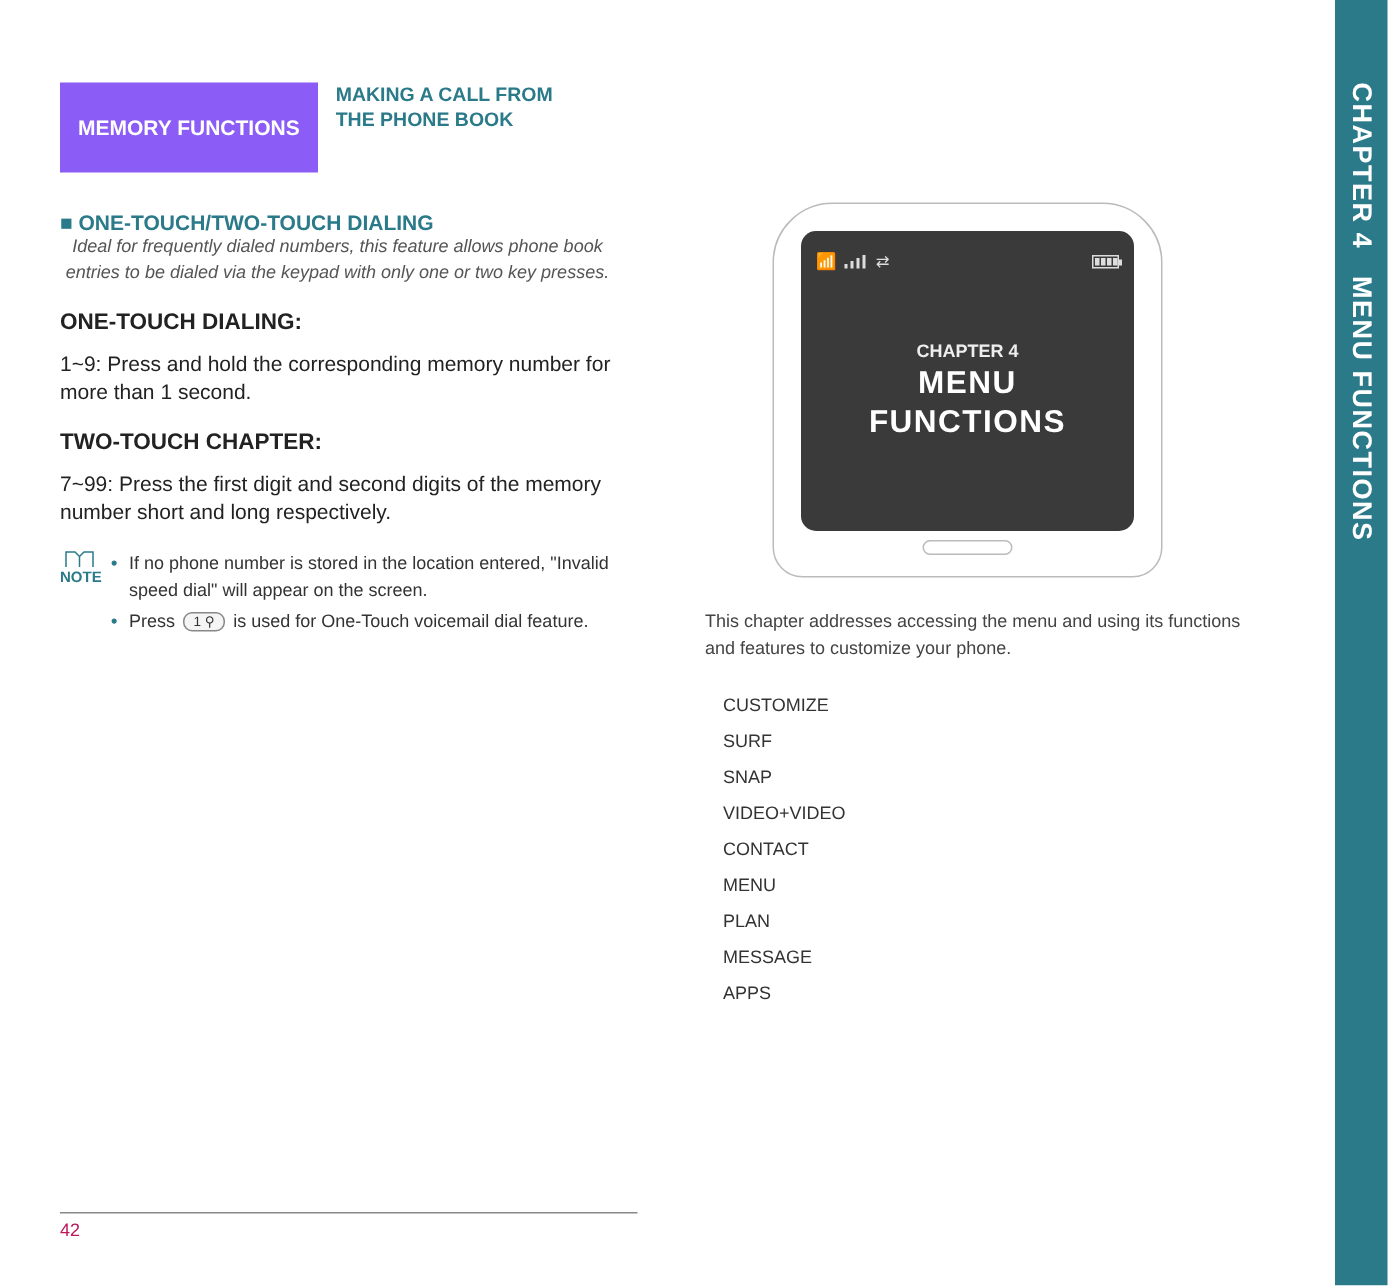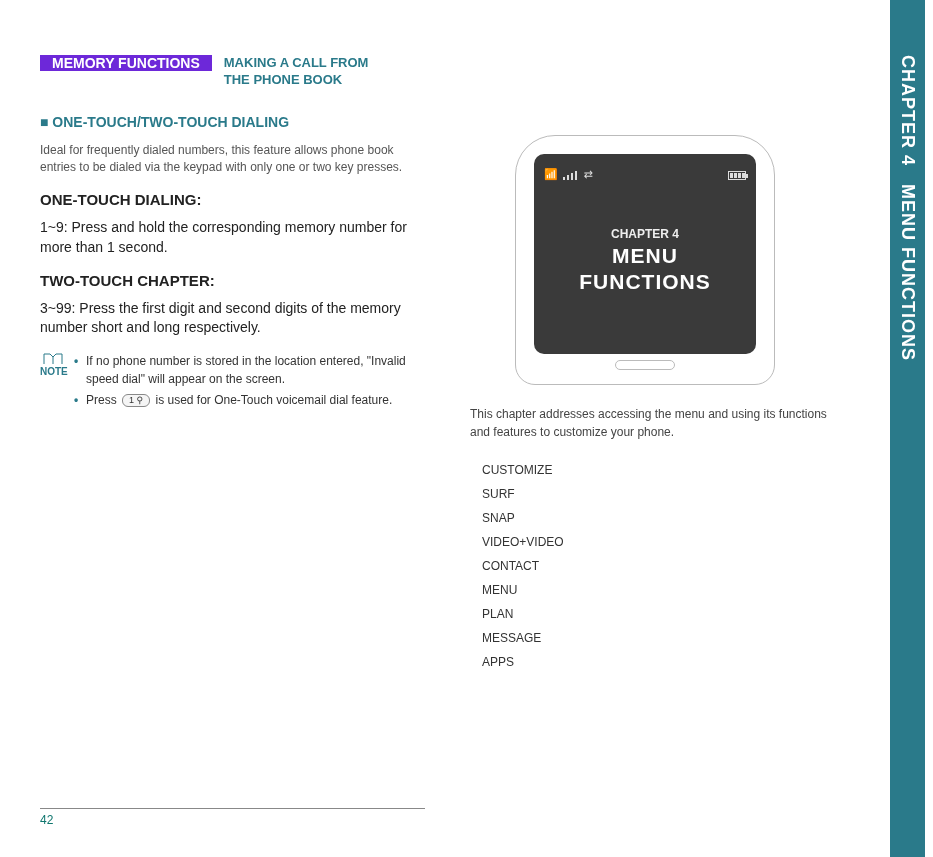--- a/index.html
+++ b/index.html
@@ -24,46 +24,48 @@
     font-weight: bold;
     display: flex;
     align-items: center;
     padding-top: 55px;
     font-size: 18px;
     letter-spacing: 1px;
   }
   .side-tab-ch { margin-bottom: 18px; }
   .header-row { display: flex; align-items: flex-start; margin-bottom: 25px; }
   .tab-label {
-    background: #6d28d9;
+    background: #8b5cf6;
     color: #fff;
     font-weight: bold;
     font-size: 14px;
-    padding: 0 12px;
+    padding: 22px 12px;
     white-space: nowrap;
   }
   .header-sub {
     margin-left: 12px;
     color: #2a7a8a;
     font-weight: bold;
     font-size: 13px;
     line-height: 1.3;
   }
   .sec-title {
     color: #2a7a8a;
     font-weight: bold;
     font-size: 14px;
-    margin-bottom: 12px;
+    margin-bottom: 0;
   }
   .sec-title::before { content: "■ "; color: #2a7a8a; }
   .intro {
+    font-style: italic;
     font-size: 12px;
     color: #555;
     line-height: 1.4;
     margin-bottom: 16px;
+    text-align: center;
   }
   .sub-head {
     font-weight: bold;
     font-size: 15px;
     color: #222;
     margin: 14px 0 10px 0;
   }
   .step {
     font-size: 14px;
     color: #222;
@@ -103,21 +105,21 @@
     vertical-align: middle;
     line-height: 1.2;
     margin: 0 2px;
     background: #f5f5f5;
   }
   .page-num {
     position: absolute;
     bottom: 30px;
     left: 40px;
     font-size: 12px;
-    color: #0f766e;
+    color: #be185d;
   }
   .page-rule {
     position: absolute;
     bottom: 48px;
     left: 40px;
     width: 385px;
     border-top: 1px solid #888;
   }
   
   .phone-wrap { margin: 80px auto 20px auto; width: 260px; }
@@ -199,21 +201,21 @@
       </div>
     </div>
 
     <div class="sec-title">ONE-TOUCH/TWO-TOUCH DIALING</div>
     <p class="intro">Ideal for frequently dialed numbers, this feature allows phone book entries to be dialed via the keypad with only one or two key presses.</p>
 
     <div class="sub-head">ONE-TOUCH DIALING:</div>
     <p class="step">1~9: Press and hold the corresponding memory number for more than 1 second.</p>
 
     <div class="sub-head">TWO-TOUCH CHAPTER:</div>
-    <p class="step">3~99: Press the first digit and second digits of the memory number short and long respectively.</p>
+    <p class="step">7~99: Press the first digit and second digits of the memory number short and long respectively.</p>
 
     <div class="note-block">
       <div class="note-icon">
         <svg width="22" height="14" viewBox="0 0 22 14">
             <path d="M2 12 L2 2 L8 2 L11 5 L14 2 L20 2 L20 12" fill="none" stroke="#2a7a8a" stroke-width="1"></path>
             <line x1="11" y1="5" x2="11" y2="12" stroke="#2a7a8a" stroke-width="1"></line>
           </svg>
         <span>NOTE</span>
       </div>
       <ul class="note-list">

